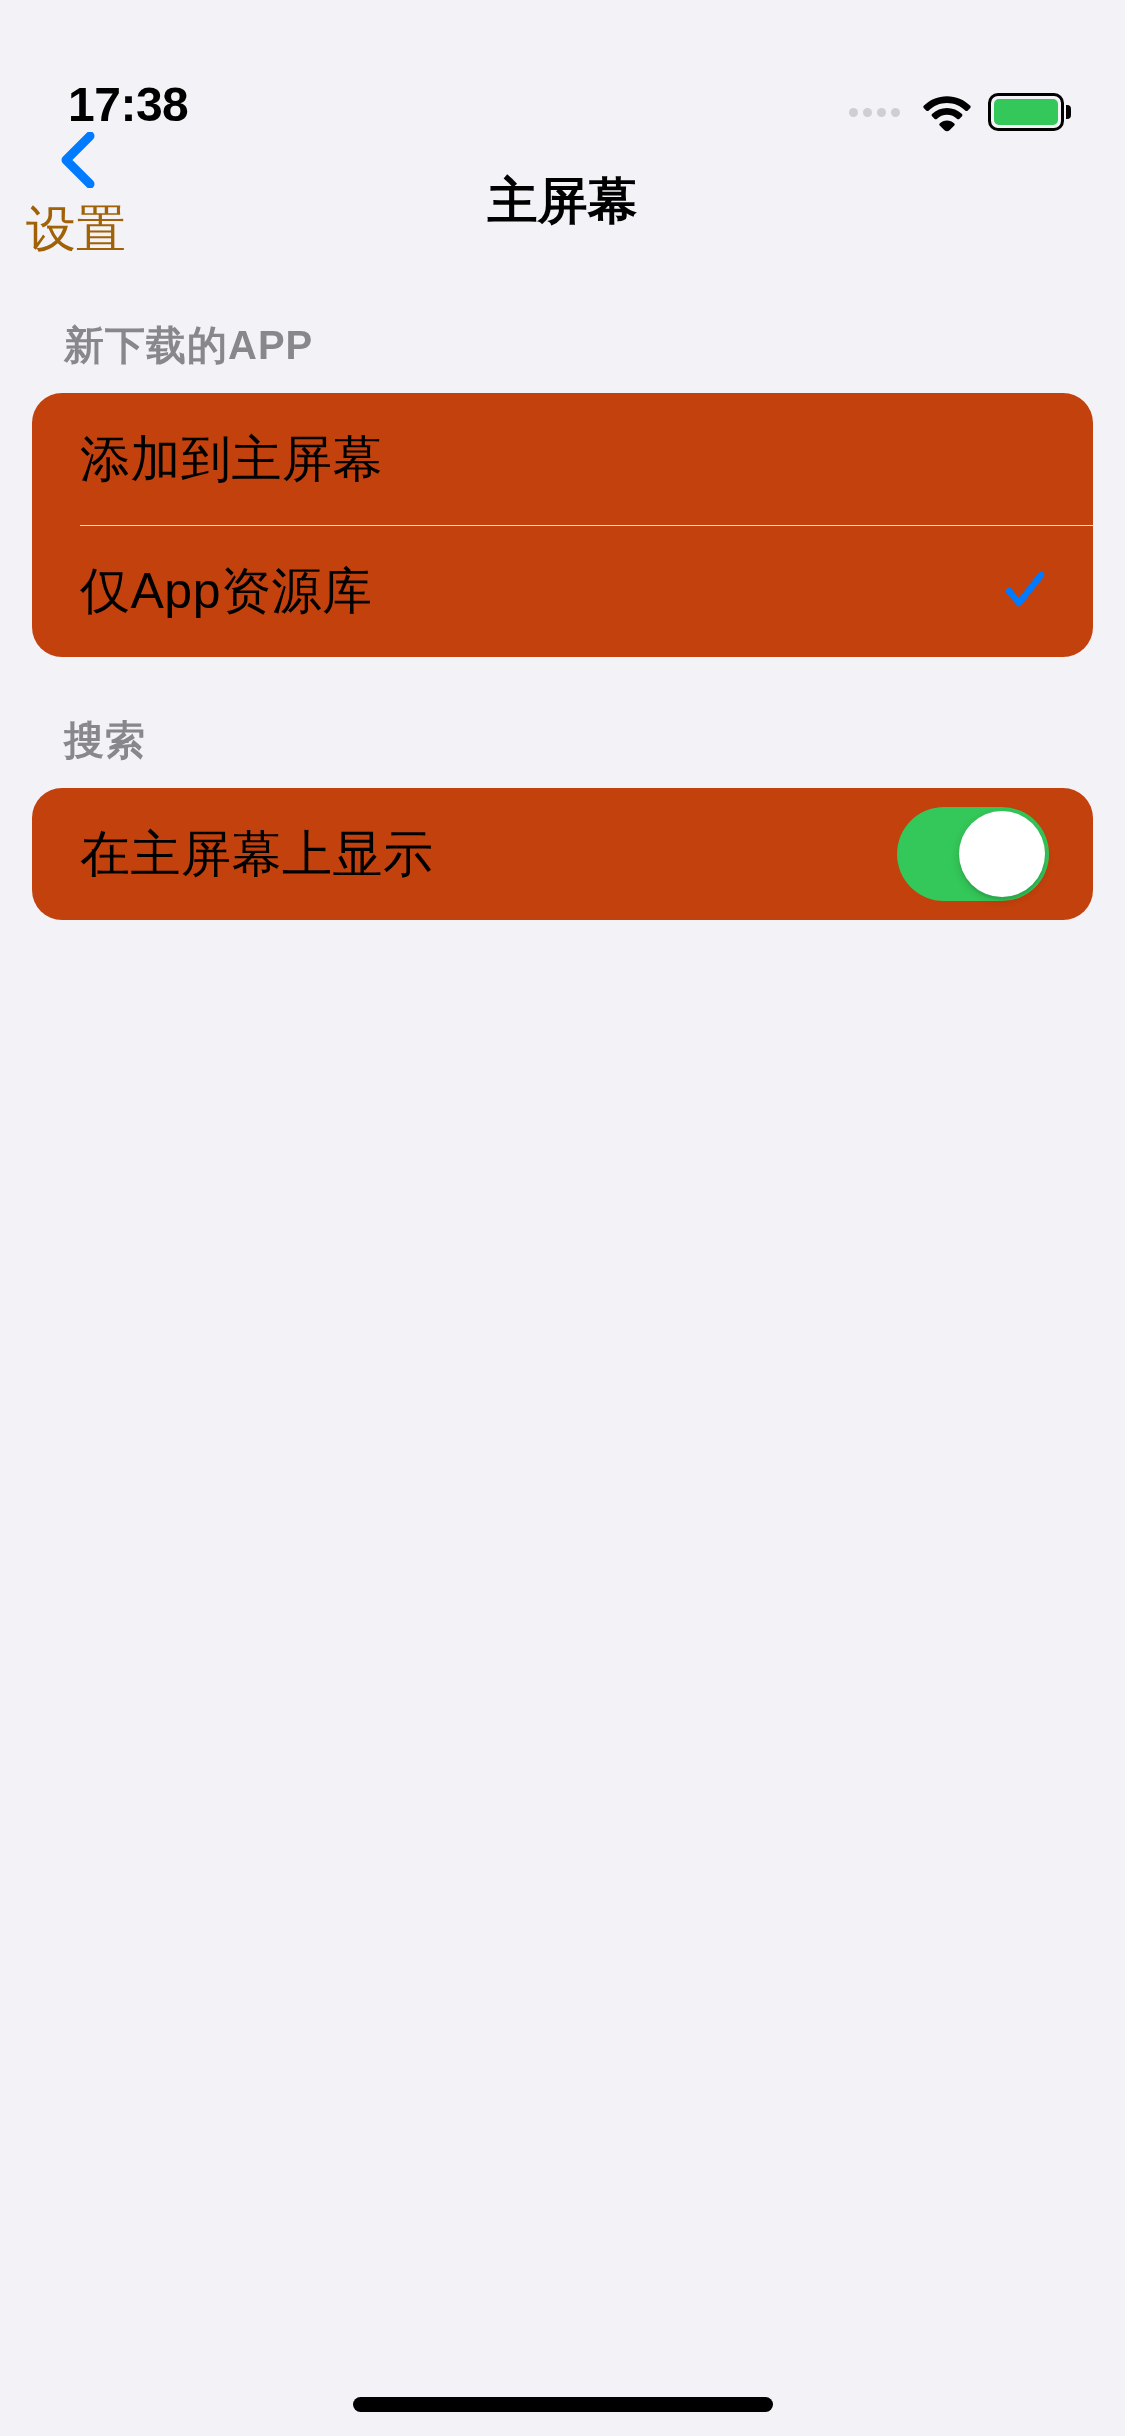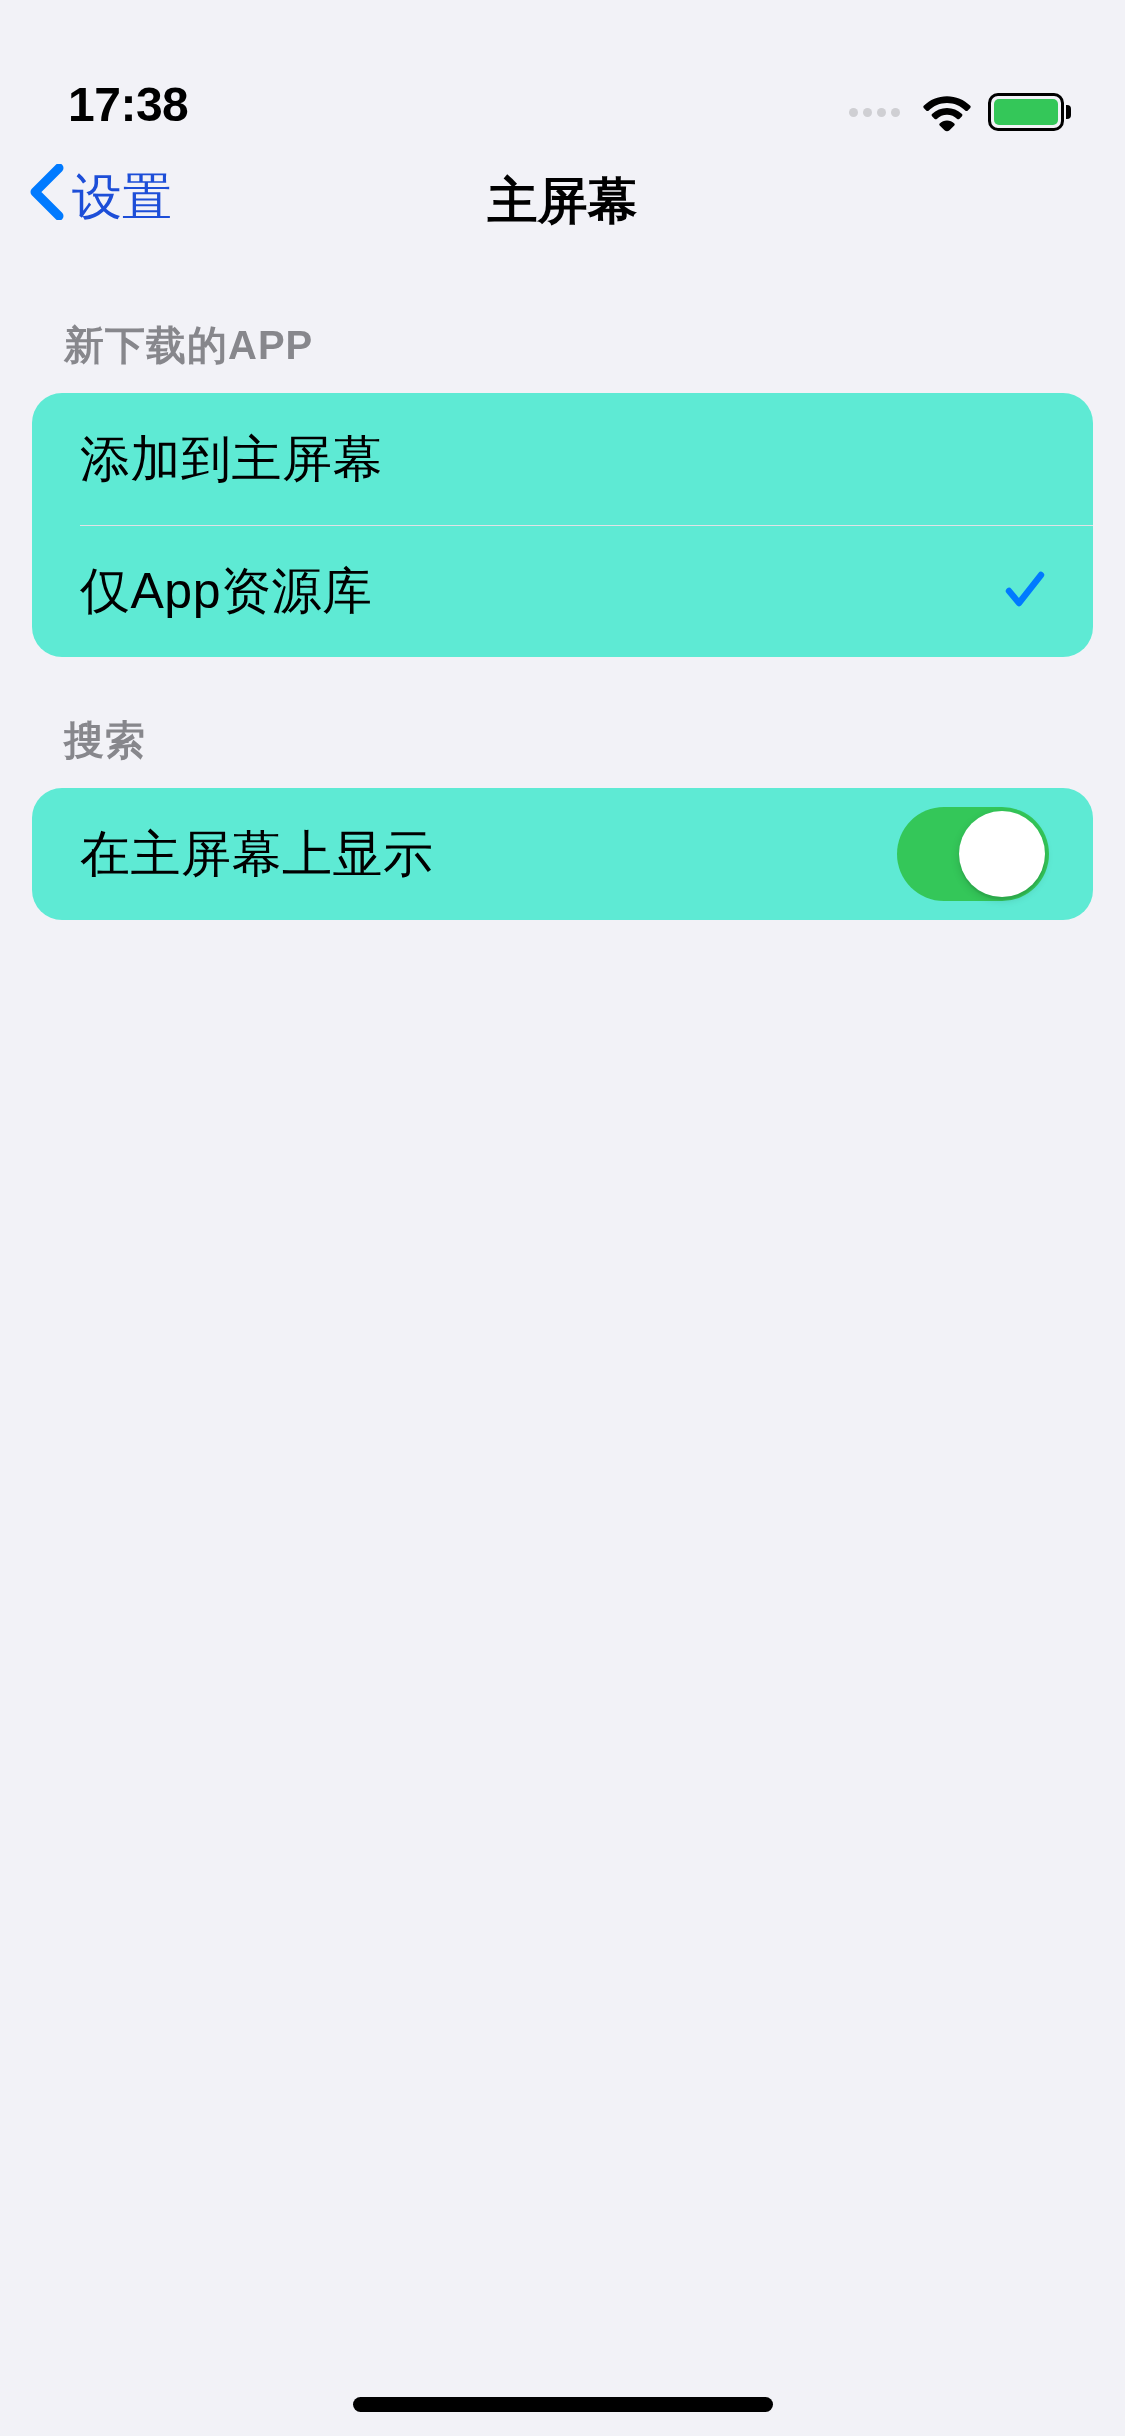--- a/index.html
+++ b/index.html
@@ -76,23 +76,24 @@
     }
     .nav-bar {
       height: 130px;
       display: flex;
       align-items: center;
       position: relative;
       padding: 0 26px;
     }
     .back-button {
       display: flex;
-      align-items: flex-start;
+      align-items: center;
       gap: 8px;
-      color: #1d4ed8;
+      color: #a16207;
+      flex-direction: column;
     }
     .back-chevron svg {
       width: 38px;
       height: 56px;
       display: block;
     }
     .back-label {
       font-size: 50px;
       font-weight: 400;
     }
@@ -109,21 +110,21 @@
       padding: 0 32px;
     }
     .section-header {
       font-size: 40px;
       color: #87878c;
       padding: 56px 16px 20px 32px;
       letter-spacing: 1px;
       font-weight: bold;
     }
     .list-group {
-      background: #5eead4;
+      background: #c2410c;
       border-radius: 30px;
       overflow: hidden;
     }
     .list-item {
       height: 132px;
       display: flex;
       align-items: center;
       justify-content: space-between;
       padding: 0 44px 0 48px;
       position: relative;

